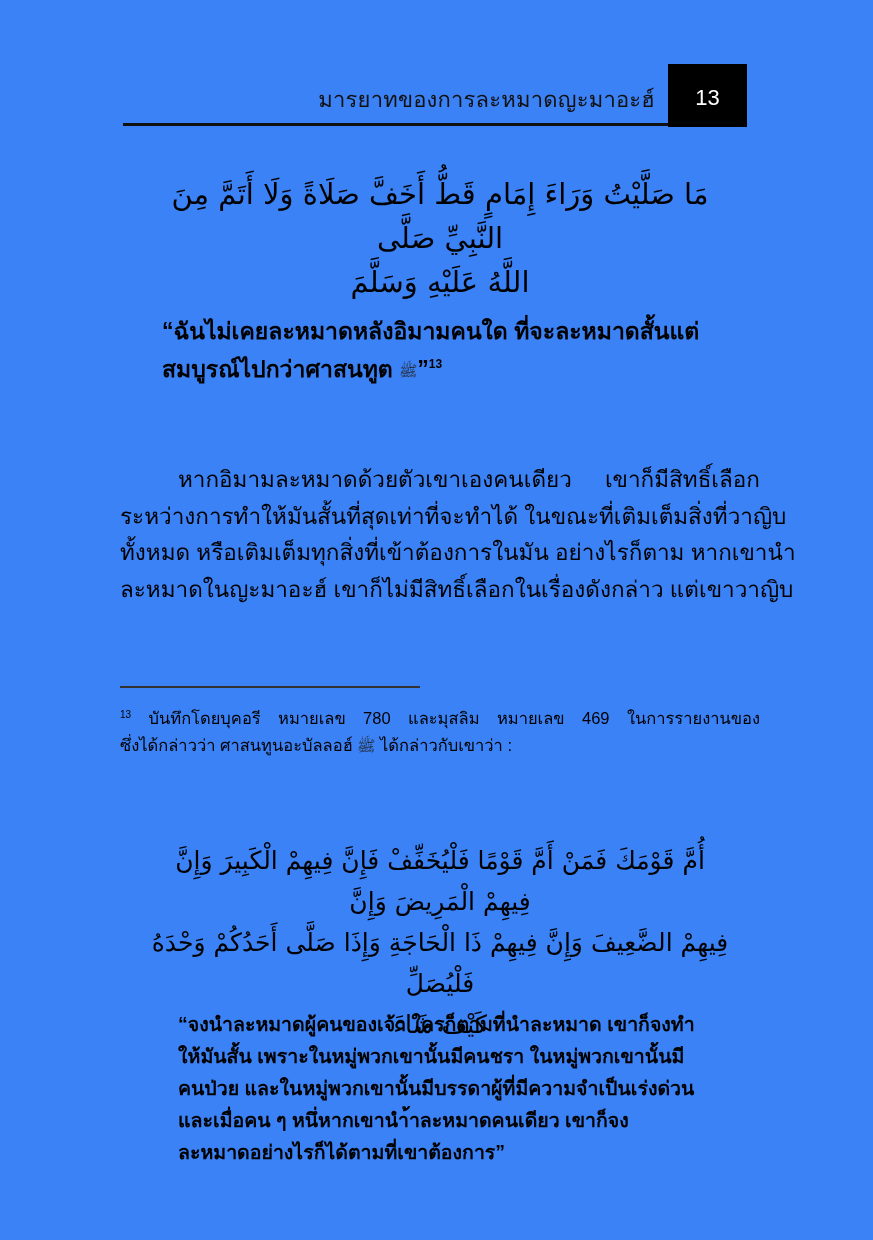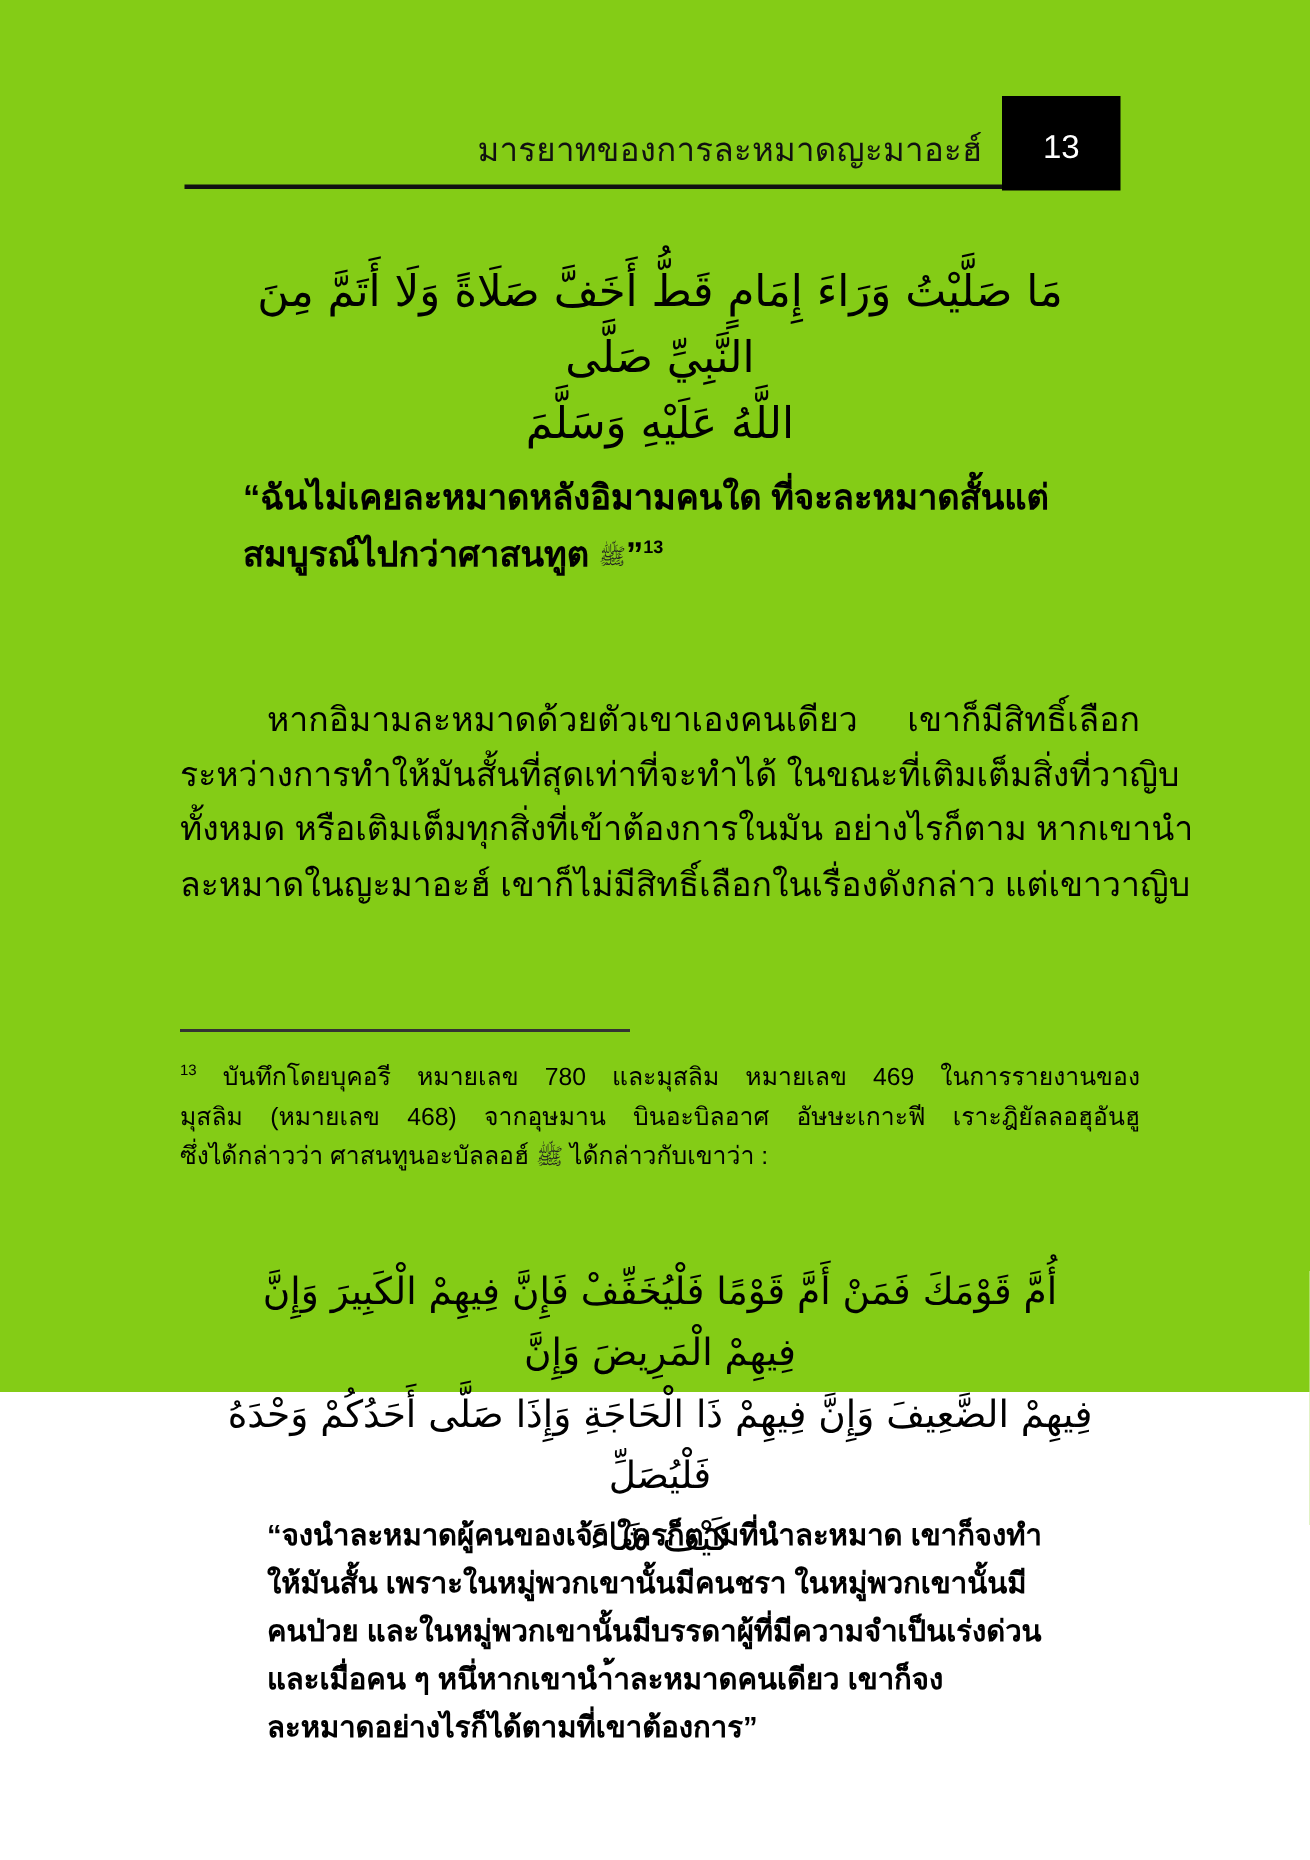--- a/index.html
+++ b/index.html
@@ -1,17 +1,17 @@
 <!DOCTYPE html>
 <html><head>
   <meta charset="utf-8">
   <style>
     html, body { margin: 0; padding: 0; background: #ffffff; }
     body { width: 873px; height: 1240px; position: relative; overflow: hidden; color: #000; }
-    .page { position: absolute; left: 0; top: 0; width: 873px; height: 928px; background: #84cc16; text-decoration: underline; }
+    .page { position: absolute; left: 0; top: 0; width: 873px; height: 1240px; background: #3b82f6; }
 
     
     .running-title {
       position: absolute; right: 218px; top: 82px;
       font-family: "Liberation Sans", "DejaVu Sans", sans-serif;
       font-size: 22px; color: #111; white-space: nowrap; letter-spacing: 0.2px;
     }
     .page-number-box {
       position: absolute; left: 668px; top: 64px; width: 79px; height: 63px;
       background: #000; display: flex; align-items: center; justify-content: center;
@@ -90,21 +90,20 @@
   <div class="body-para">
     <span class="line first">หากอิมามละหมาดด้วยตัวเขาเองคนเดียว เขาก็มีสิทธิ์เลือก</span>
     <span class="line">ระหว่างการทำให้มันสั้นที่สุดเท่าที่จะทำได้ ในขณะที่เติมเต็มสิ่งที่วาญิบ</span>
     <span class="line">ทั้งหมด หรือเติมเต็มทุกสิ่งที่เข้าต้องการในมัน อย่างไรก็ตาม หากเขานำ</span>
     <span class="line">ละหมาดในญะมาอะฮ์ เขาก็ไม่มีสิทธิ์เลือกในเรื่องดังกล่าว แต่เขาวาญิบ</span>
   </div>
 
   <div class="footnote-rule"></div>
   <div class="footnote">
     <span class="line j"><sup>13</sup> <span>บันทึกโดยบุคอรี หมายเลข 780 และมุสลิม หมายเลข 469 ในการรายงานของ</span></span>
-    <span class="line j">มุสลิม (หมายเลข 468) จากอุษมาน บินอะบิลอาศ อัษษะเกาะฟี เราะฎิยัลลอฮุอันฮู</span>
     <span class="line"><span>ซึ่งได้กล่าวว่า ศาสนทูนอะบัลลอฮ์</span> <span class="pbuh">ﷺ</span> <span>ได้กล่าวกับเขาว่า :</span></span>
   </div>
 
   <div class="arabic arabic-2">
     <div>أُمَّ قَوْمَكَ فَمَنْ أَمَّ قَوْمًا فَلْيُخَفِّفْ فَإِنَّ فِيهِمْ الْكَبِيرَ وَإِنَّ فِيهِمْ الْمَرِيضَ وَإِنَّ</div>
     <div>فِيهِمْ الضَّعِيفَ وَإِنَّ فِيهِمْ ذَا الْحَاجَةِ وَإِذَا صَلَّى أَحَدُكُمْ وَحْدَهُ فَلْيُصَلِّ</div>
     <div>كَيْفَ شَاءَ</div>
   </div>
 
   <div class="quote quote-2">

